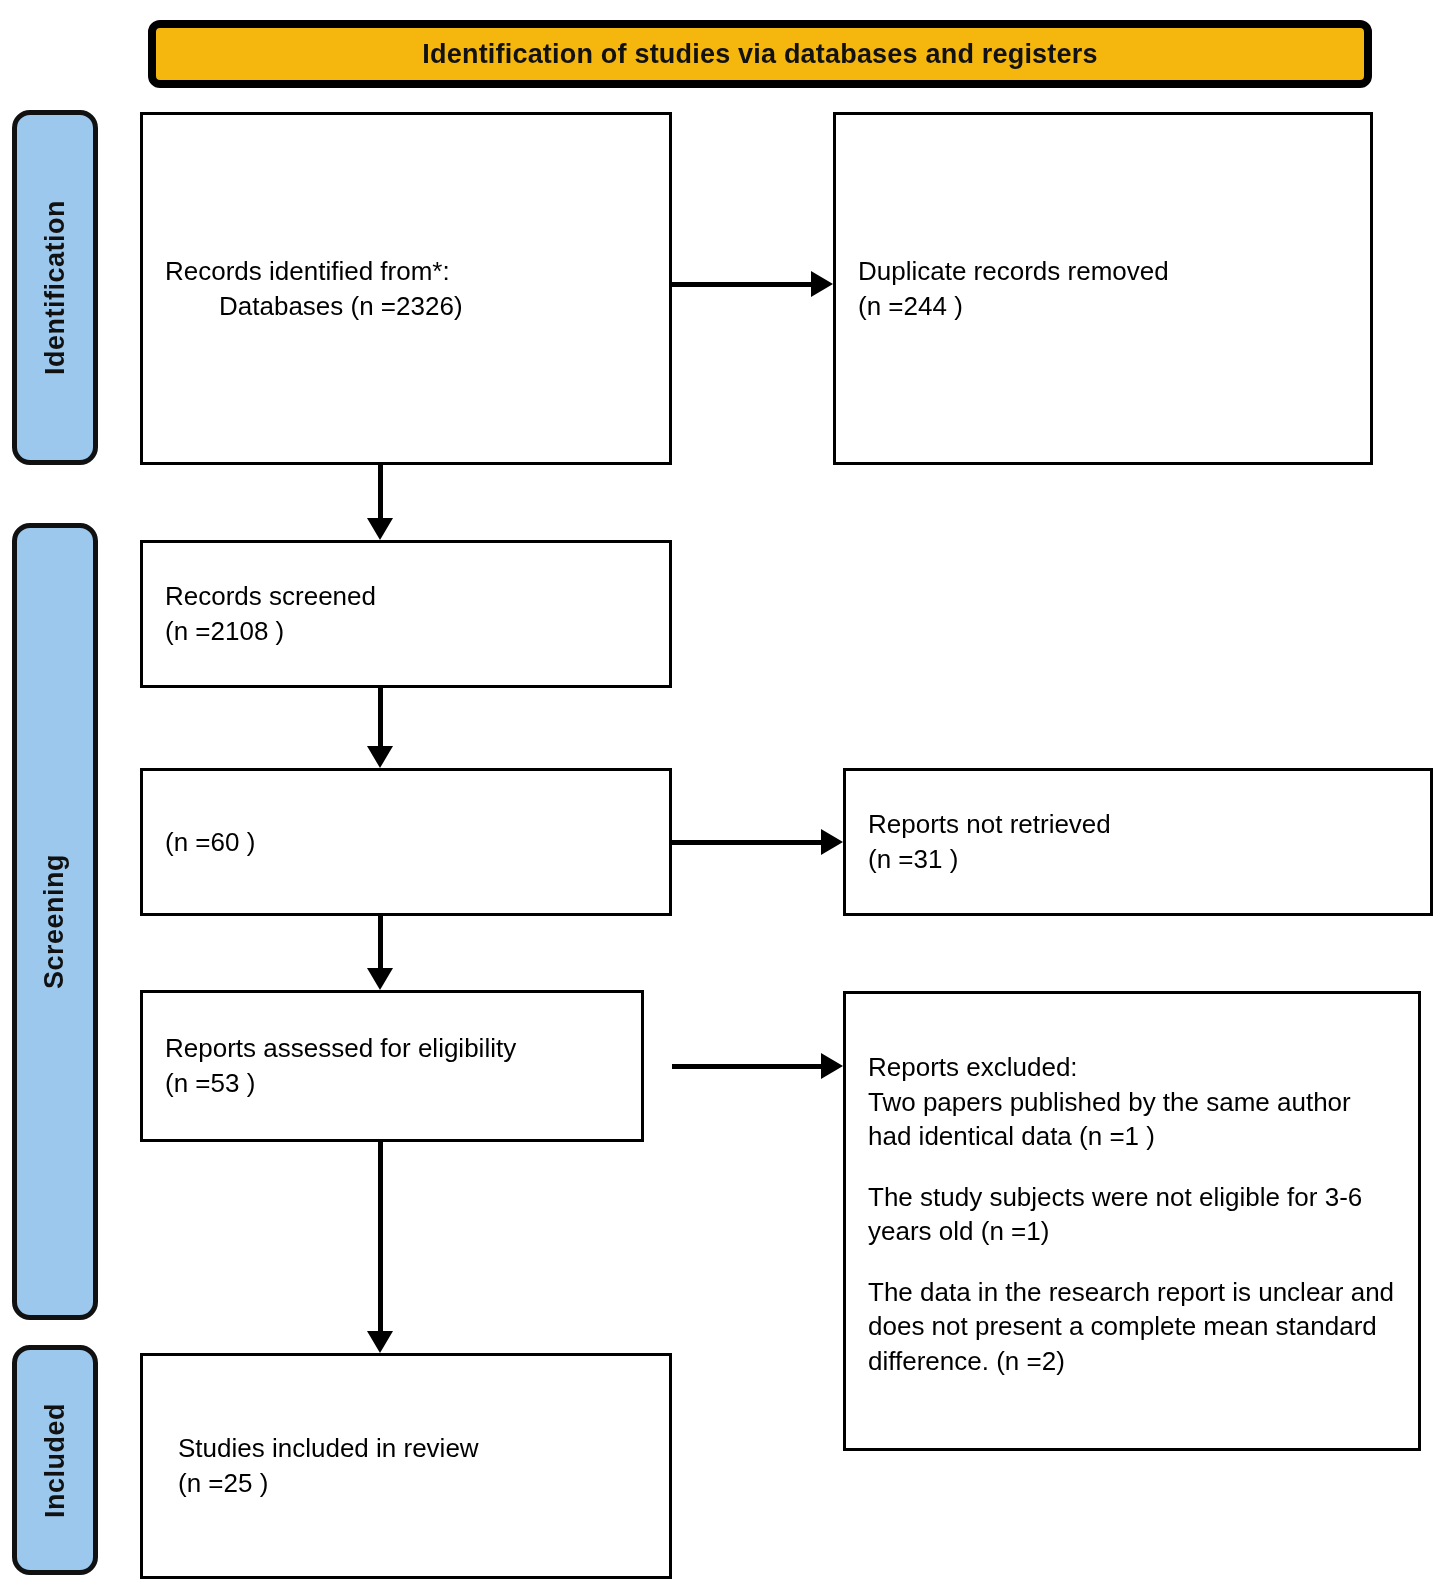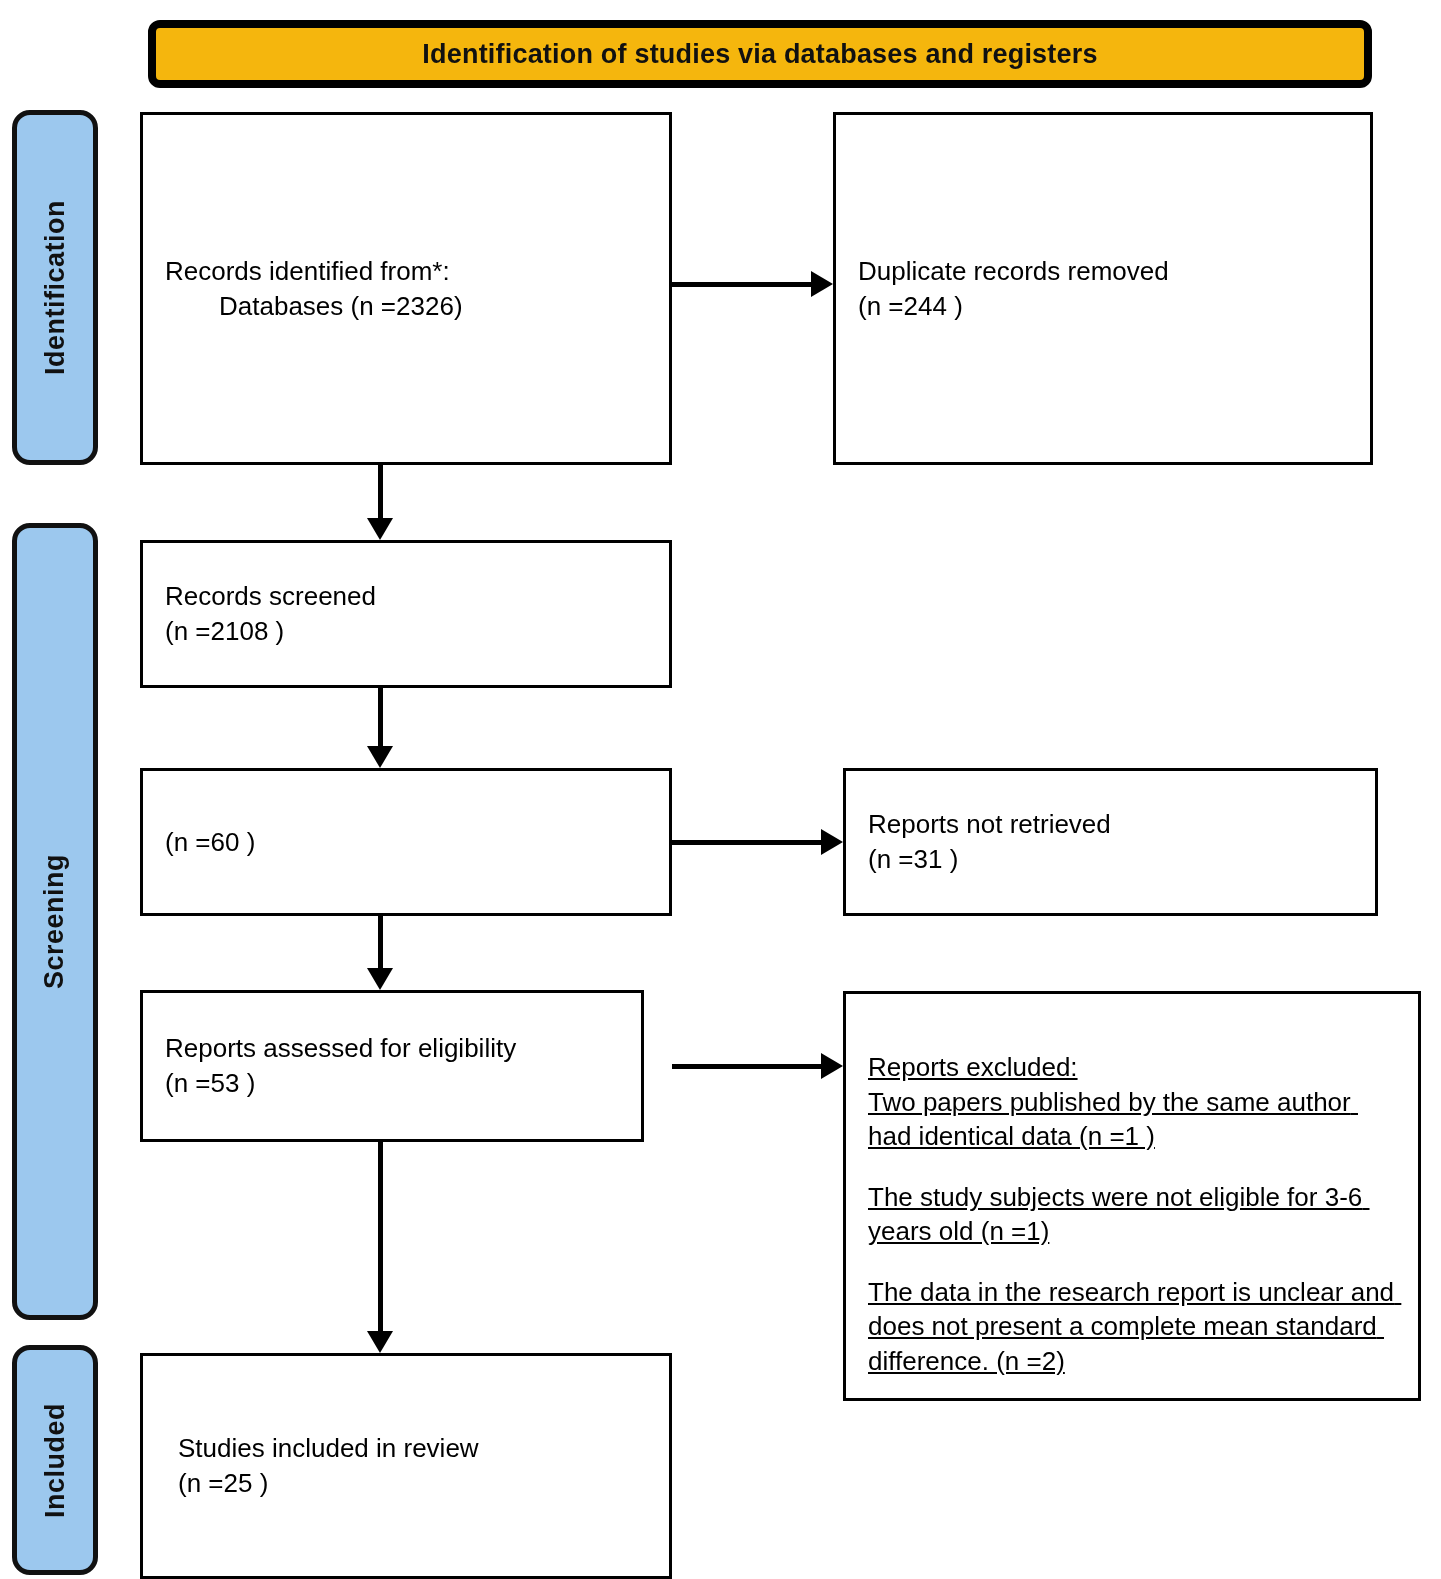--- a/index.html
+++ b/index.html
@@ -85,23 +85,23 @@
   }
   .box-body .ln { white-space: pre-wrap; }
   .box-body .indent { padding-left: 54px; }
   .para { margin-bottom: 26px; }
   .para:last-child { margin-bottom: 0; }
 
   #box-identified   { left: 140px; top: 112px; width: 532px; height: 353px; }
   #box-duplicates   { left: 833px; top: 112px; width: 540px; height: 353px; }
   #box-screened     { left: 140px; top: 540px; width: 532px; height: 148px; }
   #box-sought       { left: 140px; top: 768px; width: 532px; height: 148px; }
-  #box-notretrieved { left: 843px; top: 768px; width: 535px; height: 148px; }
+  #box-notretrieved { left: 843px; top: 768px; width: 590px; height: 148px; }
   #box-assessed     { left: 140px; top: 990px; width: 504px; height: 152px; }
-  #box-excluded     { left: 843px; top: 991px; width: 578px; height: 410px; text-decoration: underline; }
+  #box-excluded     { left: 843px; top: 991px; width: 578px; height: 460px; }
   #box-included     { left: 140px; top: 1353px; width: 532px; height: 226px; padding-left: 13px; }
   #box-excluded .box-body { justify-content: flex-start; }
   #box-excluded { justify-content: flex-start; padding-top: 56px; }
 
   
   .arrow { position: absolute; }
   .arrow-h .shaft {
     position: absolute;
     left: 0; top: 50%;
     height: 5px;

